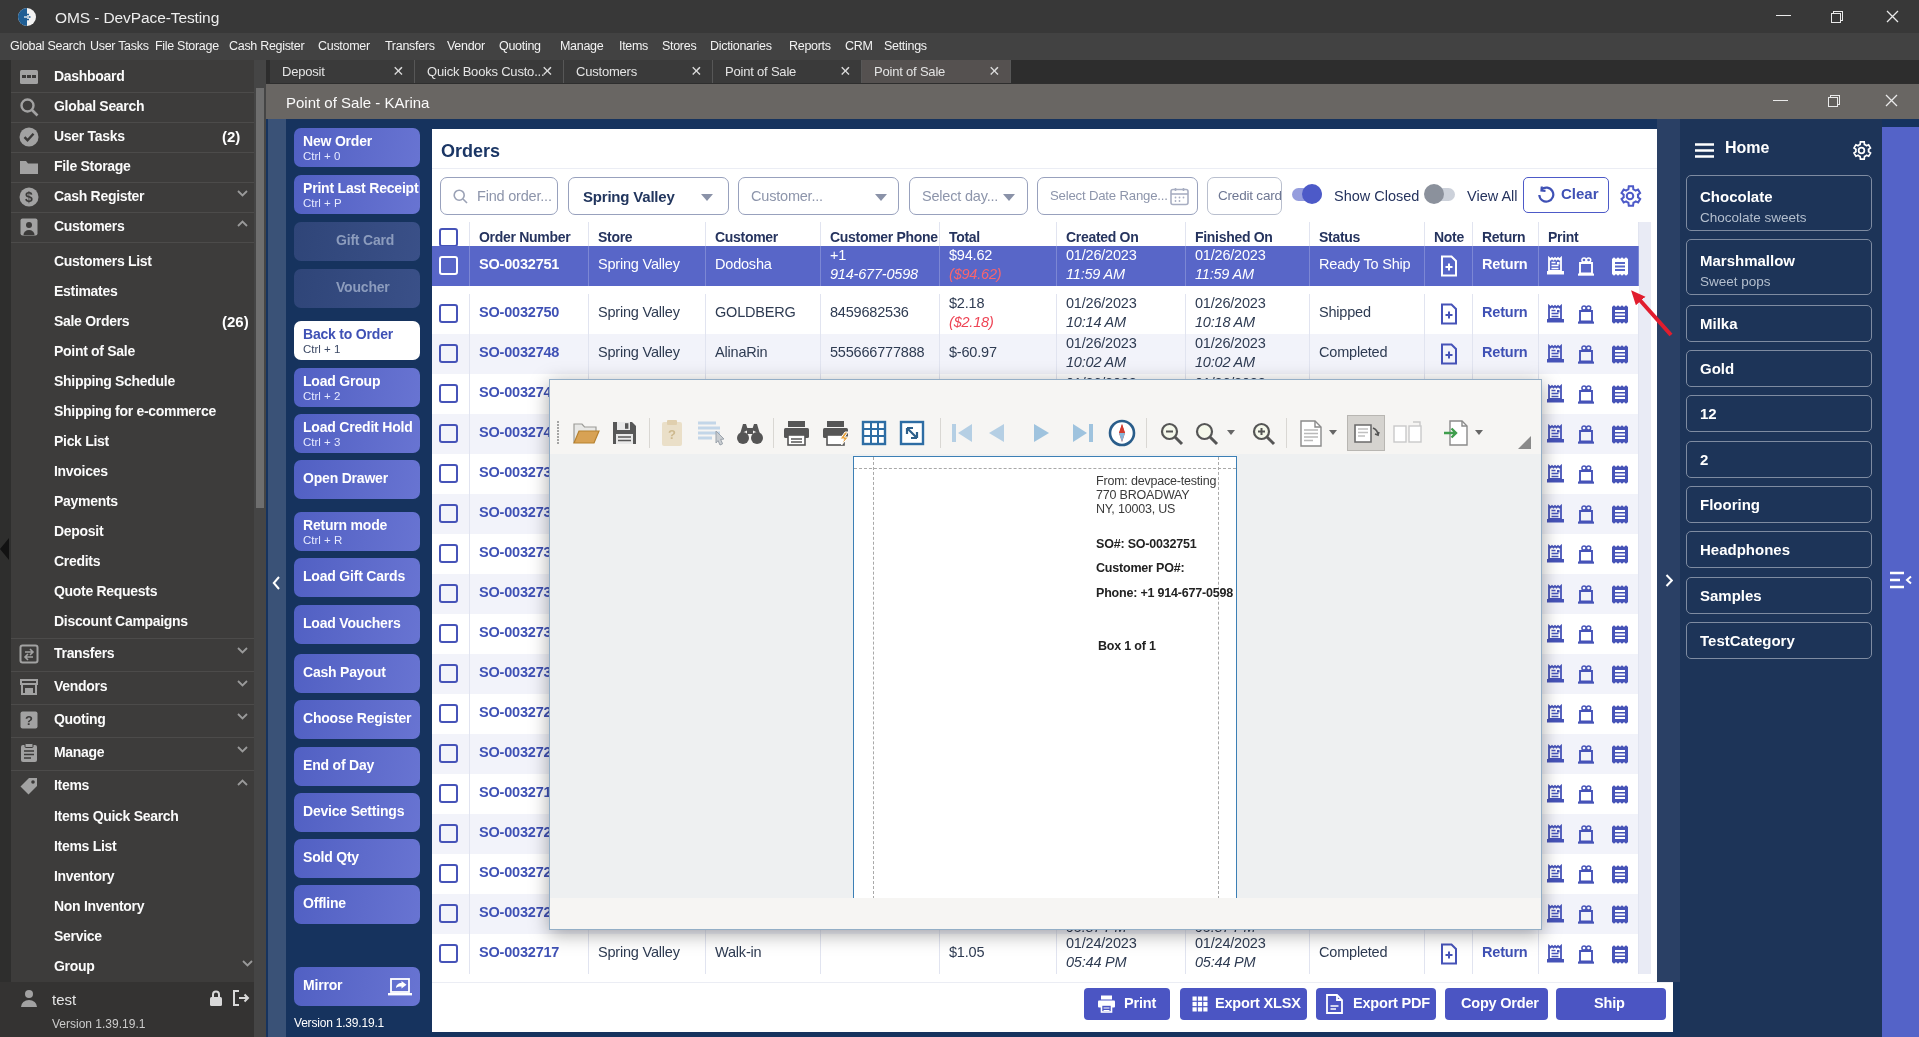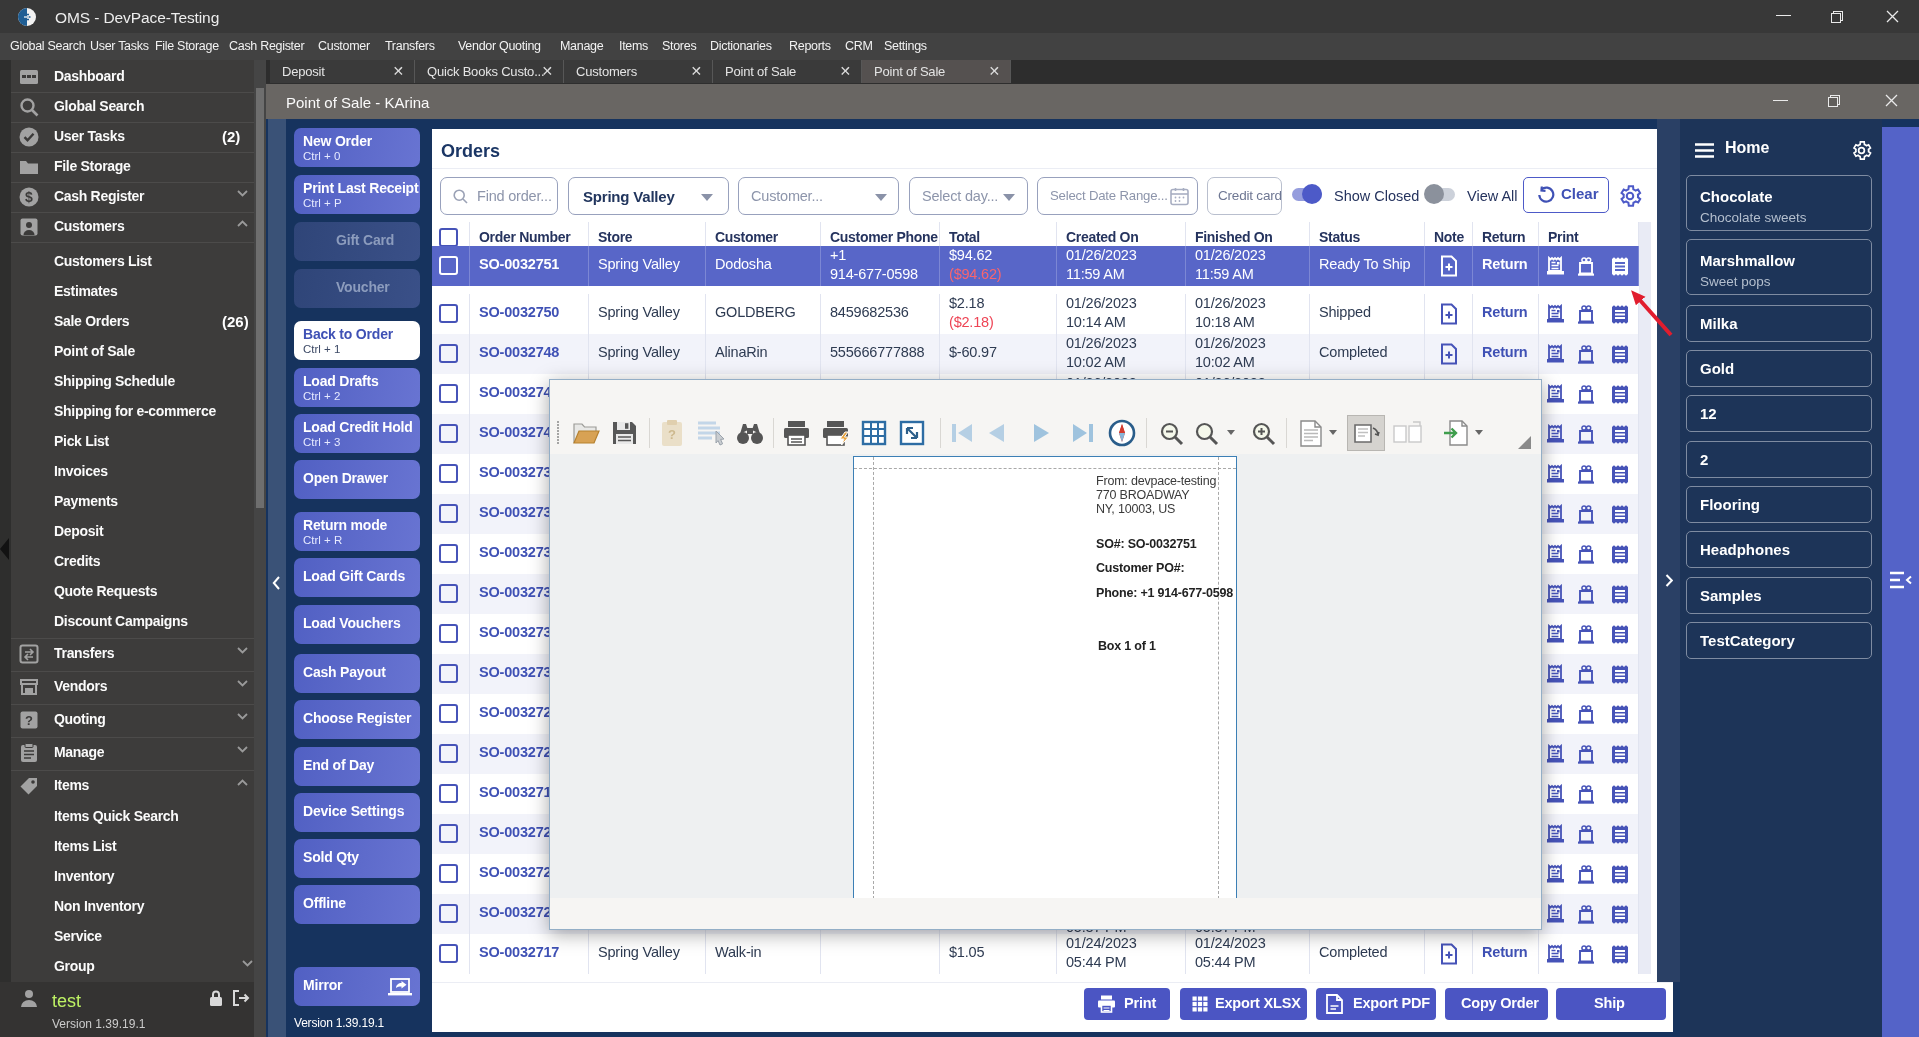--- a/index.html
+++ b/index.html
@@ -62,21 +62,21 @@
 .caret { position:absolute; width:0; height:0; border-left:6px solid transparent; border-right:6px solid transparent; border-top:7px solid #8a92a8; }
 
 
 .hcell { position:absolute; top:93px; height:32px; font-size:14px; font-weight:bold; color:#25335e; letter-spacing:-0.3px; }
 .trow { position:absolute; left:0; width:1207px; height:40px; }
 .trow.alt { background:#f2f3fa; }
 .trow.sel { background:#5866c8; color:#fff; }
 .cell { position:absolute; top:0; height:40px; overflow:hidden; }
 .cell .l1 { position:absolute; left:0; top:10px; font-size:14.5px; white-space:nowrap; letter-spacing:-0.2px; }
 .cell .l1b { position:absolute; left:0; top:1px; font-size:14.5px; white-space:nowrap; letter-spacing:-0.2px; }
-.cell .l2 { position:absolute; left:0; top:20px; font-size:14.5px; white-space:nowrap; letter-spacing:-0.2px; }
+.cell .l2 { position:absolute; left:0; top:20px; font-size:14.5px; white-space:nowrap; letter-spacing:-0.2px;font-style:italic; }
 .onum { color:#3f51b5; font-weight:bold; }
 .sel .onum { color:#fff; }
 .dk { color:#2e3b52; }
 .sel .dk { color:#fff; }
 .red { color:#ee4455; }
 .sel .red { color:#f8656e; }
 .cbx { position:absolute; left:7px; top:10px; width:19px; height:19px; border:2px solid #4653b8; border-radius:3px; background:transparent; }
 .sel .cbx { border-color:#fff; }
 .ret { font-size:15px; font-weight:bold; color:#3f51b5; }
 .sel .ret { color:#fff; }
@@ -134,21 +134,21 @@
       </svg>
   </div>
 
   <div class="abs" id="menubar">
     <span style="left:10px">Global Search</span>
     <span style="left:90px">User Tasks</span>
     <span style="left:155px">File Storage</span>
     <span style="left:229px">Cash Register</span>
     <span style="left:318px">Customer</span>
     <span style="left:385px">Transfers</span>
-    <span style="left:458px">Vendor</span>
+    <span style="left:447px">Vendor</span>
     <span style="left:499px">Quoting</span>
     <span style="left:560px">Manage</span>
     <span style="left:619px">Items</span>
     <span style="left:662px">Stores</span>
     <span style="left:710px">Dictionaries</span>
     <span style="left:789px">Reports</span>
     <span style="left:845px">CRM</span>
     <span style="left:884px">Settings</span>
   </div>
 
@@ -363,21 +363,21 @@
           <path d="M1 1 l4.5 4.5 L10 1" stroke="#9a9a9a" stroke-width="1.8" fill="none"></path>
         </svg>
     </div>
     <div class="sep" style="top:922px"></div>
 
     <div class="abs" style="left:0;top:922px;width:254px;height:55px;background:#343332"></div>
     <svg class="abs" style="left:19px;top:928px" width="20" height="20" viewBox="0 0 20 20">
         <circle cx="10" cy="6" r="4" fill="#a2a2a2"></circle>
         <path d="M2 19 a8 7 0 0 1 16 0" fill="#a2a2a2"></path>
       </svg>
-    <span class="abs" style="left:52px;top:931px;color:#bef264;font-size:18px">test</span>
+    <span class="abs" style="left:52px;top:931px;color:#e5e5e5;font-size:15px">test</span>
     <svg class="abs" style="left:208px;top:929px" width="16" height="18" viewBox="0 0 16 18">
         <rect x="2" y="8" width="12" height="9" rx="1.5" fill="#d9d9d9"></rect>
         <path d="M5 8 V5.5 a3 3 0 0 1 6 0 V8" fill="none" stroke="#d9d9d9" stroke-width="2"></path>
       </svg>
     <svg class="abs" style="left:232px;top:929px" width="18" height="18" viewBox="0 0 18 18">
         <path d="M7 2 h-5 v14 h5" fill="none" stroke="#d9d9d9" stroke-width="2"></path>
         <path d="M7 9 h9 m-3.5-3.5 L16 9 l-3.5 3.5" fill="none" stroke="#d9d9d9" stroke-width="2"></path>
       </svg>
     <span class="abs" style="left:52px;top:957px;color:#cccccc;font-size:12px">Version 1.39.19.1</span>
   </div>
@@ -402,21 +402,21 @@
         <span class="t1only">Gift Card</span>
       </div>
     <div class="btn dis" style="top:269px">
         <span class="t1only">Voucher</span>
       </div>
     <div class="btn white" style="top:321px">
         <span class="t1">Back to Order</span>
         <span class="t2">Ctrl + 1</span>
       </div>
     <div class="btn" style="top:368px">
-        <span class="t1">Load Drafts</span>
+        <span class="t1">Load Group</span>
         <span class="t2">Ctrl + 2</span>
       </div>
     <div class="btn" style="top:414px">
         <span class="t1">Load Credit Hold</span>
         <span class="t2">Ctrl + 3</span>
       </div>
     <div class="btn" style="top:460px">
         <span class="t1only">Open Drawer</span>
       </div>
     <div class="btn" style="top:512px">

